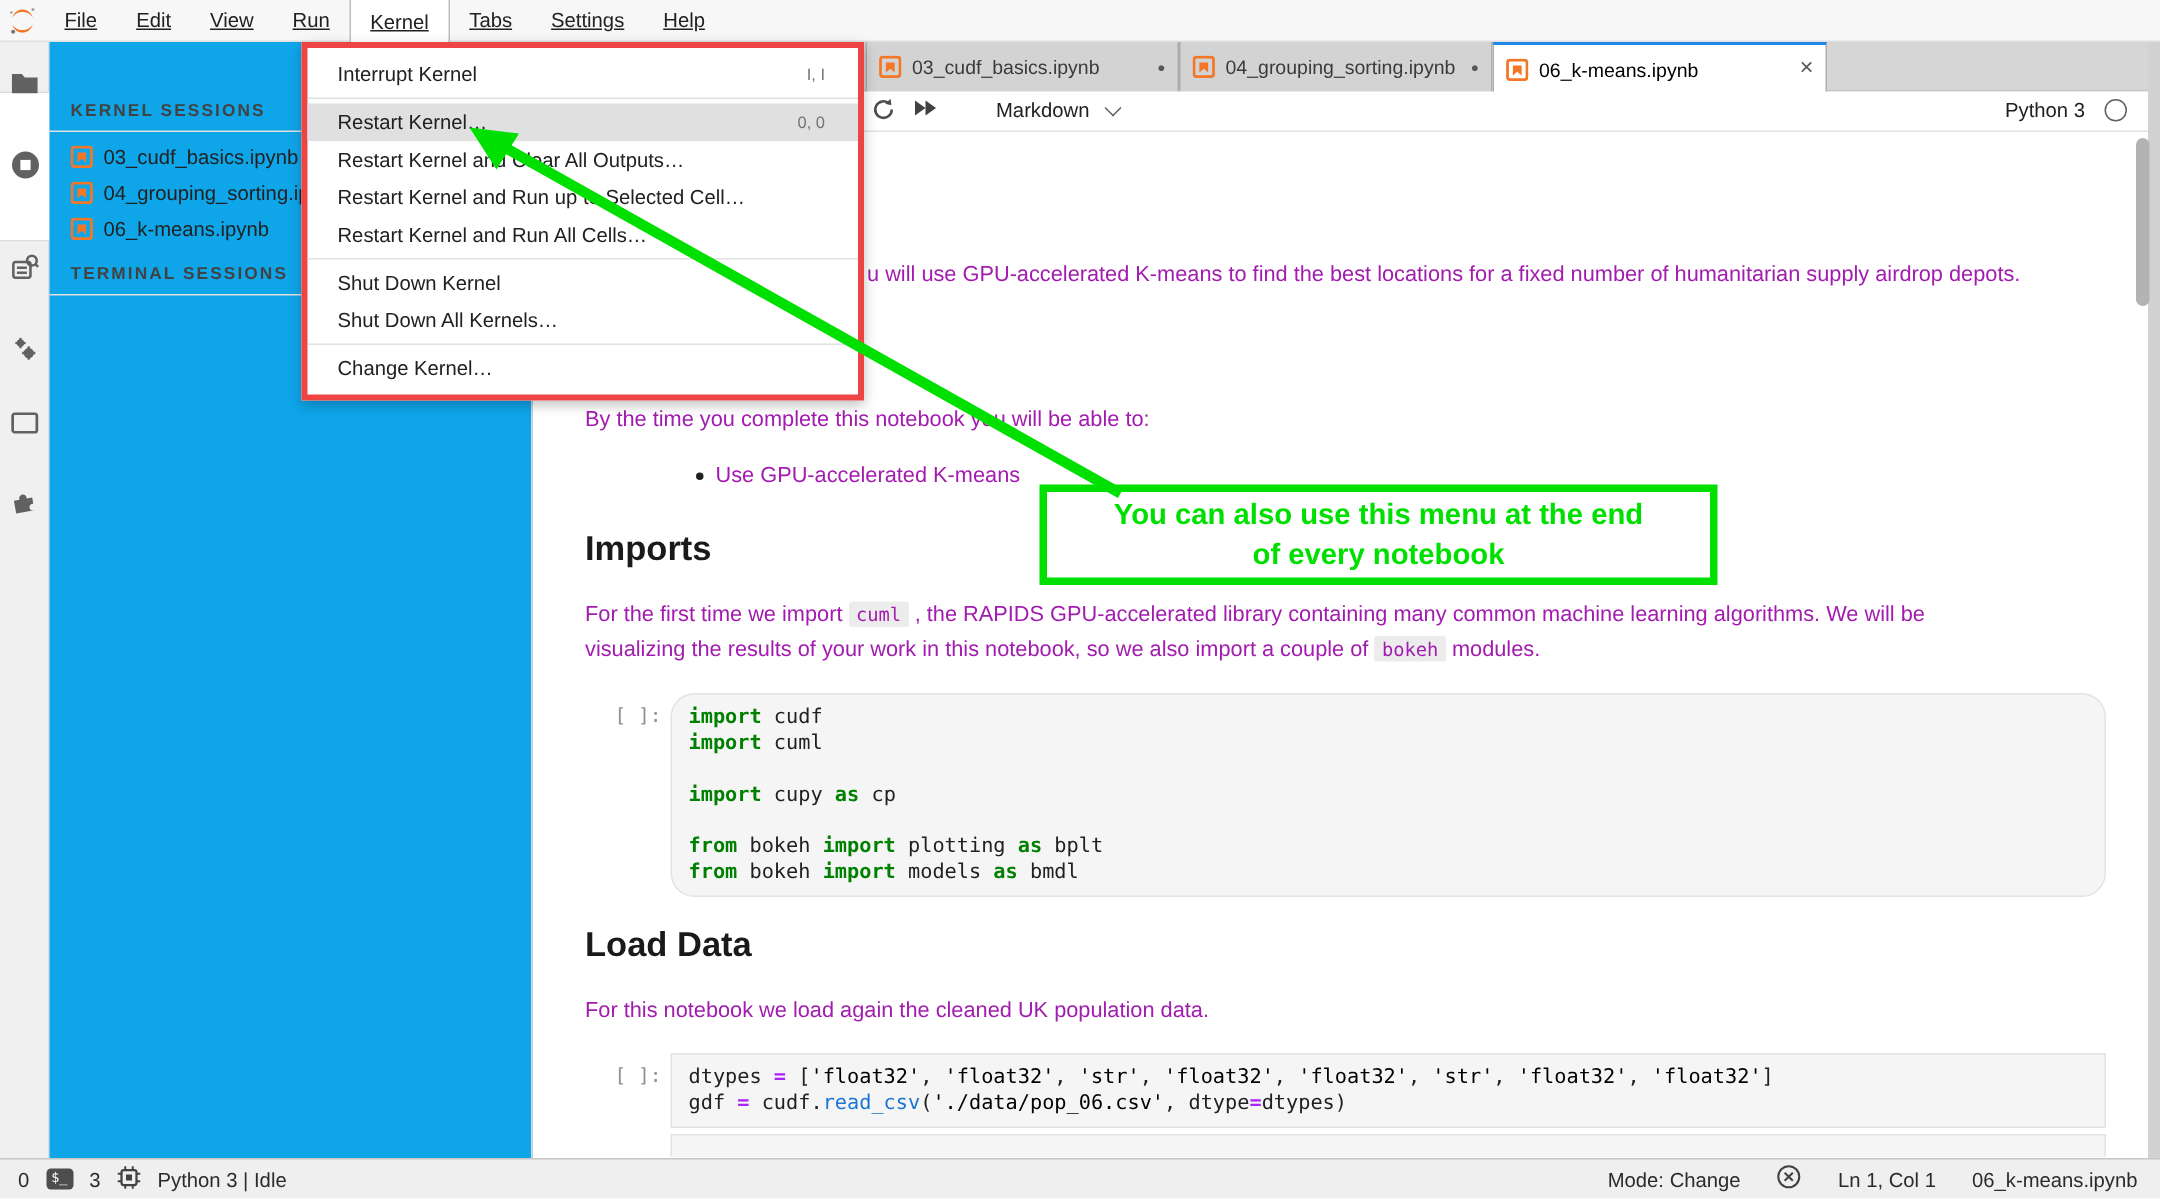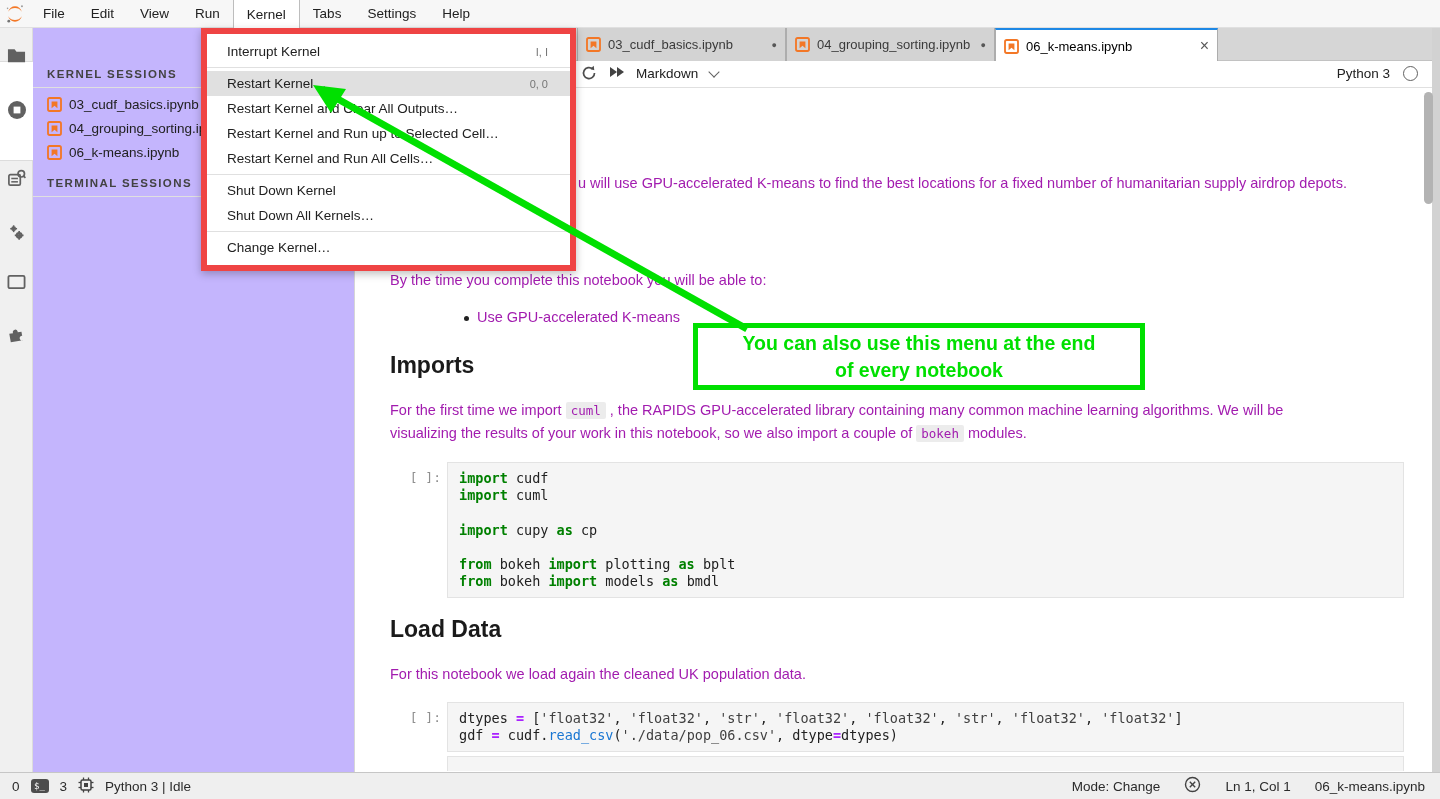--- a/index.html
+++ b/index.html
@@ -2,76 +2,76 @@
 <html><head>
 <meta charset="utf-8">
 <style>
   * { margin:0; padding:0; box-sizing:border-box; }
   html,body { width:1440px; height:799px; overflow:hidden; }
   body { font-family:"Liberation Sans", sans-serif; color:#212121; background:#fff; position:relative; }
 
   
   .menubar { position:absolute; left:0; top:0; width:1440px; height:28px; background:#f7f7f7; border-bottom:1px solid #e0e0e0; display:flex; align-items:center; z-index:40; }
   .logo { width:30px; height:26px; display:flex; align-items:center; justify-content:center; }
-  .menubar-item { font-size:13.5px; padding:14px 13px; height:27px; display:flex; align-items:center; cursor:default; }
+  .menubar-item { font-size:13.5px; padding:14px 13px; height:27px; display:flex; align-items:center; cursor:default;text-decoration:underline; }
   .menubar-item.active { background:#fff; border:1px solid #bdbdbd; border-bottom:none; }
 
   
   .side-strip { position:absolute; left:0; top:28px; width:33px; height:744px; background:#f0f0f0; border-right:1px solid #dcdcdc; z-index:10; }
   .strip-icon { position:absolute; left:0; width:33px; height:44px; display:flex; align-items:center; justify-content:center; color:#616161; }
   .strip-active-block { position:absolute; left:0; top:33px; width:33px; height:100px; background:#fff; border-top:1px solid #dcdcdc; border-bottom:1px solid #dcdcdc; }
 
   
-  .left-panel { position:absolute; left:33px; top:28px; width:322px; height:744px; background:#c4b5fd; border-right:1px solid #d6d6d6; z-index:10; }
+  .left-panel { position:absolute; left:33px; top:28px; width:322px; height:744px; background:#0ea5e9; border-right:1px solid #d6d6d6; z-index:10; }
   .panel-header { position:absolute; left:14px; font-size:11.5px; font-weight:bold; letter-spacing:1.4px; color:#424242; }
   .panel-divider { position:absolute; left:0; width:322px; height:1px; background:#e0e0e0; }
   .session-item { position:absolute; left:14px; height:24px; display:flex; align-items:center; gap:7px; font-size:13.5px; color:#212121; white-space:nowrap; }
 
   .nb-icon { width:15px; height:15px; flex:0 0 15px; }
 
   
   .tab-bar { position:absolute; left:356px; top:28px; width:1084px; height:33px; background:#d6d6d6; border-bottom:1px solid #c2c2c2; z-index:5; }
   .tab { position:absolute; top:0; height:33px; display:flex; align-items:center; gap:7px; padding:0 8px; font-size:13px; color:#3b3b3b; background:#d3d3d3; border-left:1px solid #adadad; border-right:1px solid #adadad; }
   .tab.active { background:#fff; border-top:2px solid #1e88e5; height:34px; color:#000; }
   .dirty-dot { font-size:9px; color:#575757; margin-left:auto; }
   .tab-close { margin-left:auto; font-size:16px; color:#595959; line-height:1; }
 
   .toolbar { position:absolute; left:356px; top:61px; width:1076px; height:27px; background:#fff; border-bottom:1px solid #e0e0e0; z-index:5; }
   .tb-icon { position:absolute; top:4px; color:#4d4d4d; }
-  .celltype { position:absolute; left:280px; top:5px; font-size:13.5px; color:#212121; display:flex; align-items:center; gap:12px;justify-content:space-between; }
+  .celltype { position:absolute; left:308px; top:5px; font-size:13.5px; color:#212121; display:flex; align-items:center; gap:12px;justify-content:space-between; }
   .chev { width:8px; height:8px; border-right:1.6px solid #616161; border-bottom:1.6px solid #616161; transform:rotate(45deg); margin-top:-4px; }
   .kernel-ind { position:absolute; right:14px; top:5px; display:flex; align-items:center; gap:13px; font-size:13.5px; }
   .kernel-circle { width:15px; height:15px; border:1.6px solid #616161; border-radius:50%; }
 
   .content { position:absolute; left:356px; top:88px; width:1068px; height:683px; background:#fff; overflow:hidden; z-index:4; }
   .md { position:absolute; font-size:14.5px; color:#a21caf; white-space:nowrap; }
   .md-h2 { position:absolute; font-size:23px; font-weight:bold; color:#1a1a1a; white-space:nowrap; }
   .inline-code { font-family:"DejaVu Sans Mono", monospace; font-size:12.5px; background:#ececec; padding:1px 5px; border-radius:2px; }
   .bullet-dot { display:inline-block; width:5px; height:5px; border-radius:50%; background:#212121; vertical-align:middle; margin-right:8px; }
 
   .code-cell { position:absolute; left:91px; width:957px; background:#f5f5f5; border:1px solid #e3e3e3; padding:7px 0 7px 11px; }
   .prompt { position:absolute; left:35px; width:50px; text-align:right; font-family:"DejaVu Sans Mono", monospace; font-size:13px; color:#8f8f8f; white-space:pre; }
   .cl { font-family:"DejaVu Sans Mono", monospace; font-size:13.5px; line-height:17.2px; white-space:pre; color:#212121; }
   .kw { color:#008000; font-weight:bold; }
   .op { color:#aa22ff; font-weight:bold; }
-  .str { color:#404040; }
+  .str { color:#000000; }
   .fn { color:#1976d2; }
   .pl { color:#212121; }
 
   .right-strip { position:absolute; left:1432px; top:28px; width:8px; height:744px; background:#d2d2d2; z-index:6; }
   .scroll-thumb { position:absolute; left:1424px; top:92px; width:9px; height:112px; background:#b3b3b3; border-radius:5px; z-index:7; }
 
   
   .statusbar { position:absolute; left:0; top:772px; width:1440px; height:27px; background:#efefef; border-top:1px solid #c6c6c6; display:flex; align-items:center; font-size:13.5px; color:#2b2b2b; z-index:40; }
   .sb-left { display:flex; align-items:center; gap:11px; padding-left:12px; }
   .sb-right { margin-left:auto; display:flex; align-items:center; gap:24px; padding-right:15px; }
   .term-badge { background:#4d4d4d; color:#fff; border-radius:3px; width:18px; height:14px; font-family:"DejaVu Sans Mono", monospace; font-size:9px; display:flex; align-items:center; justify-content:center; }
 
   
-  .menu { position:absolute; left:201px; top:28px; width:375px; background:#fff; border:6px solid #ef4444; box-shadow:0 3px 8px rgba(0,0,0,.25); z-index:100; padding:5px 0; }
+  .menu { position:absolute; left:201px; top:28px; width:375px; background:#fff; border:4px solid #ef4444; box-shadow:0 3px 8px rgba(0,0,0,.25); z-index:100; padding:5px 0; }
   .menu-item { height:25px; display:flex; align-items:center; justify-content:space-between; padding:0 22px 0 20px; font-size:13.5px; color:#212121; }
   .menu-item.highlight { background:#e0e0e0; }
   .menu-sep { height:1px; background:#e0e0e0; margin:3px 0; }
   .shortcut { color:#757575; font-size:11px; }
 
   
   .annotation-layer { position:absolute; left:0; top:0; width:1440px; height:799px; z-index:200; pointer-events:none; }
   .green-box { position:absolute; left:693px; top:323px; width:452px; height:67px; border:5px solid #00e000; text-align:center; font-size:19.5px; line-height:27px; color:#00e000; padding-top:2px; font-weight:bold; }
 </style>
 </head>
@@ -233,21 +233,21 @@
   <div class="md" style="left:108px; top:221px;">
     <span class="bullet-dot"></span><span>Use GPU-accelerated K-means</span>
   </div>
 
   <div class="md-h2" style="left:34px; top:264px;">Imports</div>
 
   <div class="md" style="left:34px; top:314px;"><span>For the first time we import </span><span class="inline-code">cuml</span><span> , the RAPIDS GPU-accelerated library containing many common machine learning algorithms. We will be</span></div>
   <div class="md" style="left:34px; top:337px;"><span>visualizing the results of your work in this notebook, so we also import a couple of </span><span class="inline-code">bokeh</span><span> modules.</span></div>
 
   <div class="prompt" style="top:382px;">[ ]:</div>
-  <div class="code-cell" style="top:374px; height:136px;">
+  <div class="code-cell" style="top:374px; height:136px;border-radius:16px;">
       <div class="cl"><span class="kw">import</span><span class="pl"> cudf</span></div>
       <div class="cl"><span class="kw">import</span><span class="pl"> cuml</span></div>
       <div class="cl">&nbsp;</div>
       <div class="cl"><span class="kw">import</span><span class="pl"> cupy </span><span class="kw">as</span><span class="pl"> cp</span></div>
       <div class="cl">&nbsp;</div>
       <div class="cl"><span class="kw">from</span><span class="pl"> bokeh </span><span class="kw">import</span><span class="pl"> plotting </span><span class="kw">as</span><span class="pl"> bplt</span></div>
       <div class="cl"><span class="kw">from</span><span class="pl"> bokeh </span><span class="kw">import</span><span class="pl"> models </span><span class="kw">as</span><span class="pl"> bmdl</span></div>
     </div>
 
   <div class="md-h2" style="left:34px; top:528px;">Load Data</div>

